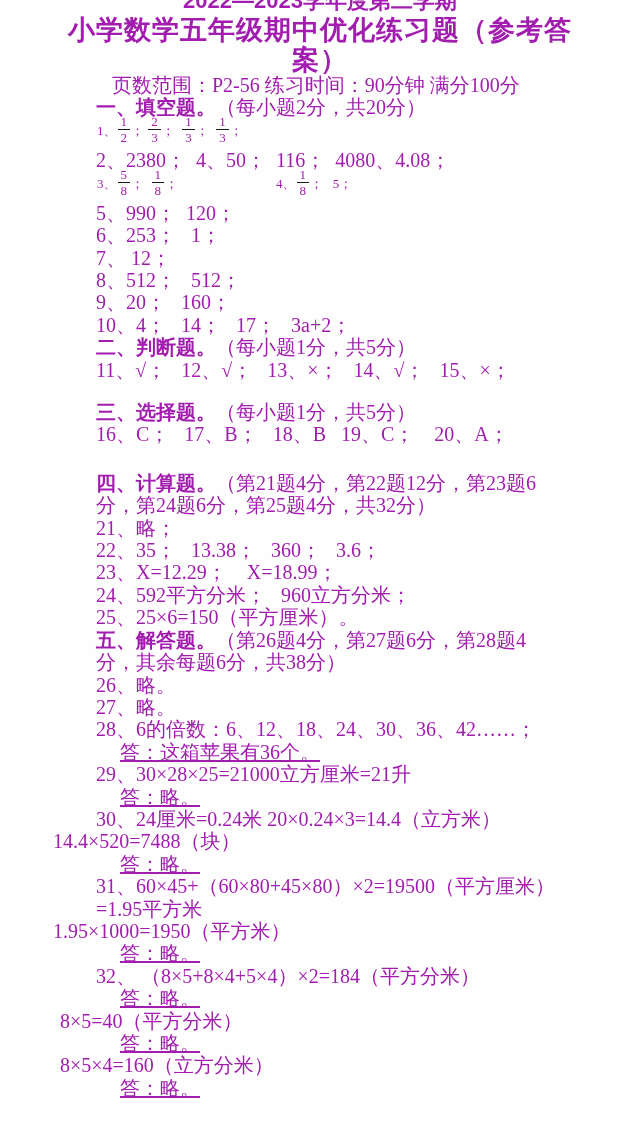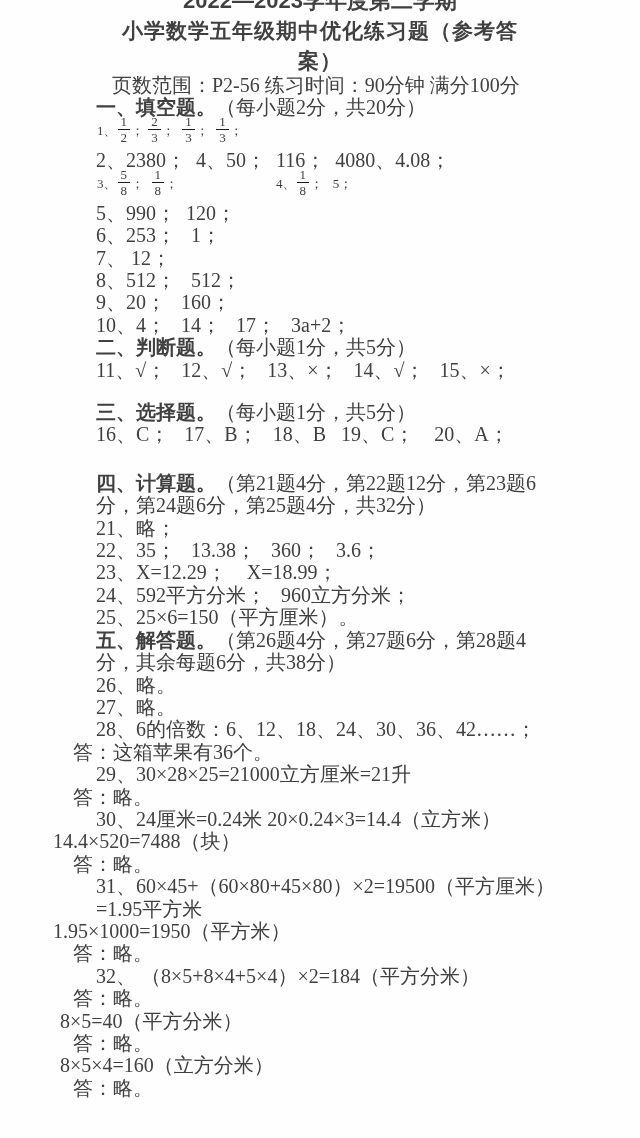--- a/index.html
+++ b/index.html
@@ -2,21 +2,21 @@
 <html><head>
 <meta charset="utf-8">
 <style>
   html, body { margin: 0; padding: 0; background: #ffffff; }
   .page {
     position: relative;
     width: 640px;
     height: 1138px;
     overflow: hidden;
     background: #fefefe;
-    color: #404040;
+    color: #a21caf;
     font-family: "Liberation Serif", "DejaVu Serif", serif;
     font-size: 20px;
   }
   .line {
     white-space: pre-wrap;
     line-height: 22.4px;
     padding-left: 96px;
   }
   
   .title-cut, .title {
@@ -24,21 +24,21 @@
     text-align: center;
     font-family: "Liberation Sans", "DejaVu Sans", sans-serif;
     font-weight: 700;
   }
   .title-cut {
     font-size: 22px;
     line-height: 26px;
     margin-top: -12px; 
   }
   .title {
-    font-size: 21px;
+    font-size: 27px;
     line-height: 27px;
     letter-spacing: 1px;
     margin-top: 3px;
   }
   .info { padding-left: 112px; }
   .heading .hb {
     font-family: "Liberation Sans", "DejaVu Sans", sans-serif;
     font-weight: 700;
   }
   .frac-line { line-height: 37px; }
@@ -54,21 +54,21 @@
   }
   .frac .num {
     display: block;
     border-bottom: 1px solid #1a1a1a;
     padding: 0 3px 1px 3px;
   }
   .frac .den {
     display: block;
     padding-top: 1px;
   }
-  .answer { padding-left: 73px; }
+  .answer { padding-left: 120px; text-decoration: underline; }
   .ind1 { padding-left: 53px; }
   .ind2 { padding-left: 60px; }
   .gap-sm { height: 20px; }
   .gap-lg { height: 26px; }
 </style>
 </head>
 <body>
 
 <div class="page">
   <div><div class="line title-cut">2022—2023学年度第二学期</div><div class="line title">小学数学五年级期中优化练习题（参考答</div><div class="line title">案）</div><div class="line info">页数范围：P2-56 练习时间：90分钟 满分100分</div><div class="line heading"><span class="hb">一、填空题。</span><span>（每小题2分，共20分）</span></div><div class="line frac frac-line"><span>1、</span><span class="frac"><span class="num">1</span><span class="den">2</span></span><span>； </span><span class="frac"><span class="num">2</span><span class="den">3</span></span><span>；  </span><span class="frac"><span class="num">1</span><span class="den">3</span></span><span>；  </span><span class="frac"><span class="num">1</span><span class="den">3</span></span><span>；</span></div><div class="line plain">2、2380；  4、50；  116；  4080、4.08；</div><div class="line frac frac-line"><span>3、</span><span class="frac"><span class="num">5</span><span class="den">8</span></span><span>；  </span><span class="frac"><span class="num">1</span><span class="den">8</span></span><span>；</span></div><div class="line frac frac-line"><span>4、</span><span class="frac"><span class="num">1</span><span class="den">8</span></span><span>；   5；</span></div><div class="line plain">5、990；  120；</div><div class="line plain">6、253；   1；</div><div class="line plain">7、 12；</div><div class="line plain">8、512；   512；</div><div class="line plain">9、20；   160；</div><div class="line plain">10、4；   14；   17；   3a+2；</div><div class="line heading"><span class="hb">二、判断题。</span><span>（每小题1分，共5分）</span></div><div class="line plain">11、√；   12、√；   13、×；   14、√；   15、×；</div><div class="line gap-sm"></div><div class="line heading"><span class="hb">三、选择题。</span><span>（每小题1分，共5分）</span></div><div class="line plain">16、C；   17、B；   18、B   19、C；    20、A；</div><div class="line gap-lg"></div><div class="line heading"><span class="hb">四、计算题。</span><span>（第21题4分，第22题12分，第23题6</span></div><div class="line plain">分，第24题6分，第25题4分，共32分）</div><div class="line plain">21、略；</div><div class="line plain">22、35；   13.38；   360；   3.6；</div><div class="line plain">23、X=12.29；    X=18.99；</div><div class="line plain">24、592平方分米；   960立方分米；</div><div class="line plain">25、25×6=150（平方厘米）。</div><div class="line heading"><span class="hb">五、解答题。</span><span>（第26题4分，第27题6分，第28题4</span></div><div class="line plain">分，其余每题6分，共38分）</div><div class="line plain">26、略。</div><div class="line plain">27、略。</div><div class="line plain">28、6的倍数：6、12、18、24、30、36、42……；</div><div class="line answer">答：这箱苹果有36个。</div><div class="line plain">29、30×28×25=21000立方厘米=21升</div><div class="line answer">答：略。</div><div class="line plain">30、24厘米=0.24米 20×0.24×3=14.4（立方米）</div><div class="line ind1">14.4×520=7488（块）</div><div class="line answer">答：略。</div><div class="line plain">31、60×45+（60×80+45×80）×2=19500（平方厘米）</div><div class="line plain">=1.95平方米</div><div class="line ind1">1.95×1000=1950（平方米）</div><div class="line answer">答：略。</div><div class="line plain">32、 （8×5+8×4+5×4）×2=184（平方分米）</div><div class="line answer">答：略。</div><div class="line ind2">8×5=40（平方分米）</div><div class="line answer">答：略。</div><div class="line ind2">8×5×4=160（立方分米）</div><div class="line answer">答：略。</div></div>

